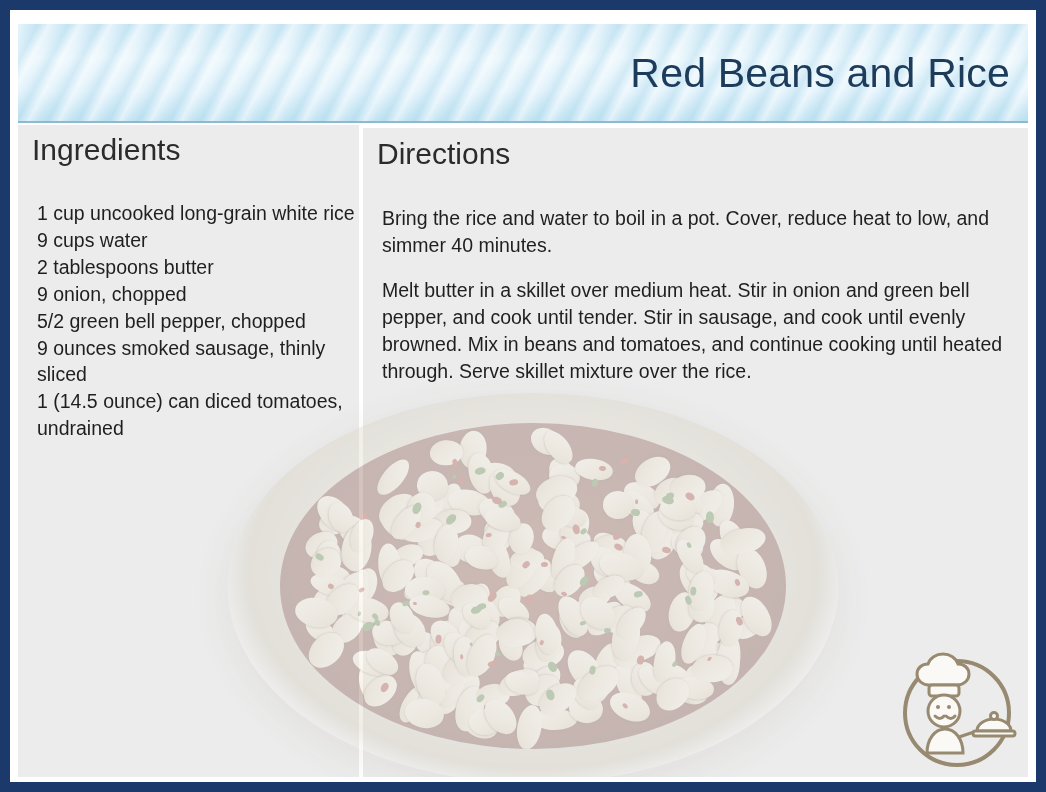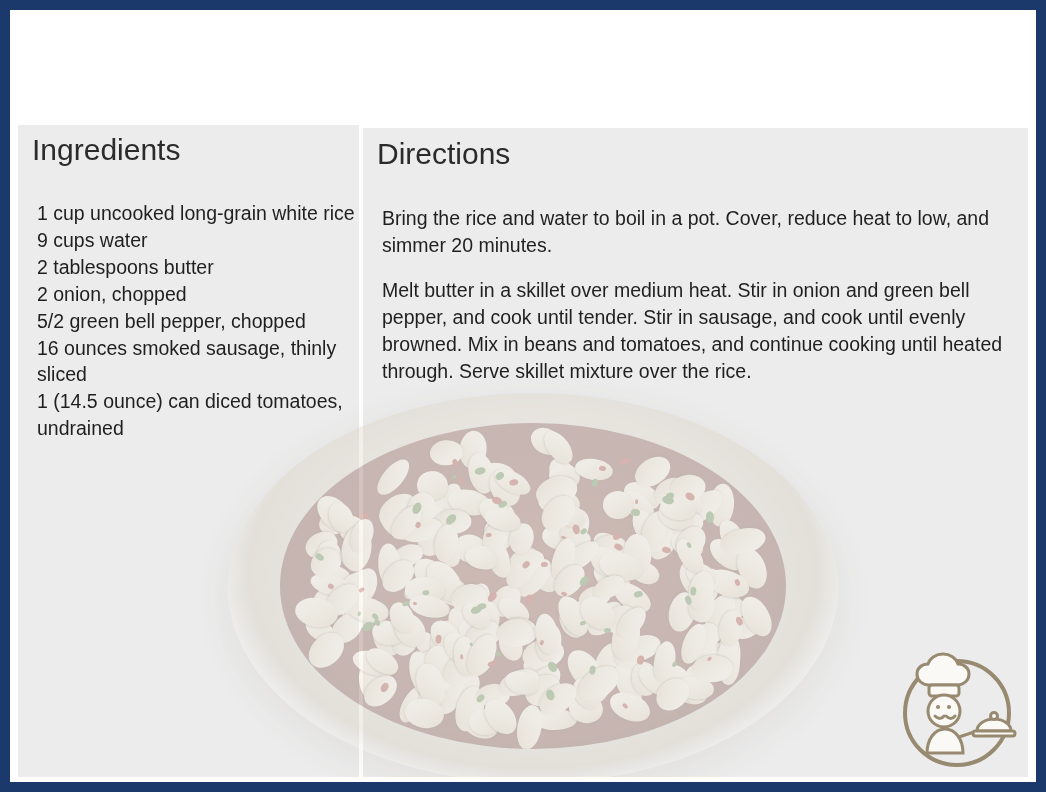--- a/index.html
+++ b/index.html
@@ -200,37 +200,40 @@
 </head>
 <body>
 
 <div class="slide">
 
   <div class="frame-outer"></div>
   <div class="frame-inner"></div>
 
   <div class="content">
 
+    <div class="title-banner">
+      <div class="title-text">Red Beans and Rice</div>
+    </div>
 
     <div class="panel panel-ingredients"></div>
     <div class="tab tab-ingredients">Ingredients</div>
     <div class="body-text ingredients-list">
       <div class="line">1 cup uncooked long-grain white rice</div>
       <div class="line">9 cups water</div>
       <div class="line">2 tablespoons butter</div>
-      <div class="line">2 onion, chopped</div>
+      <div class="line">9 onion, chopped</div>
       <div class="line">5/2 green bell pepper, chopped</div>
-      <div class="line">16 ounces smoked sausage, thinly sliced</div>
+      <div class="line">9 ounces smoked sausage, thinly sliced</div>
       <div class="line">1 (14.5 ounce) can diced tomatoes, undrained</div>
     </div>
 
     <div class="panel panel-directions"></div>
     <div class="tab tab-directions">Directions</div>
     <div class="body-text directions-body">
-      <p>Bring the rice and water to boil in a pot. Cover, reduce heat to low, and simmer 20 minutes.</p>
+      <p>Bring the rice and water to boil in a pot. Cover, reduce heat to low, and simmer 40 minutes.</p>
       <p>Melt butter in a skillet over medium heat. Stir in onion and green bell pepper, and cook until tender. Stir in sausage, and cook until evenly browned. Mix in beans and tomatoes, and continue cooking until heated through. Serve skillet mixture over the rice.</p>
     </div>
 
     <div class="photo">
       <div class="bowl"></div>
       <div class="beans" id="beans-field">
           <div class="bean" style="left: 422.958px; top: 220.311px; width: 31.0868px; height: 21.9158px; transform: rotate(169.761deg);"></div>
           <div class="bean" style="left: 252.143px; top: 285.844px; width: 44.9972px; height: 20.9051px; transform: rotate(0.432141deg);"></div>
           <div class="bean" style="left: 134.537px; top: 101.723px; width: 36.9719px; height: 27.7936px; transform: rotate(124.993deg);"></div>
           <div class="bean" style="left: 348.88px; top: 139.41px; width: 30.7222px; height: 20.5228px; transform: rotate(24.7744deg);"></div>

